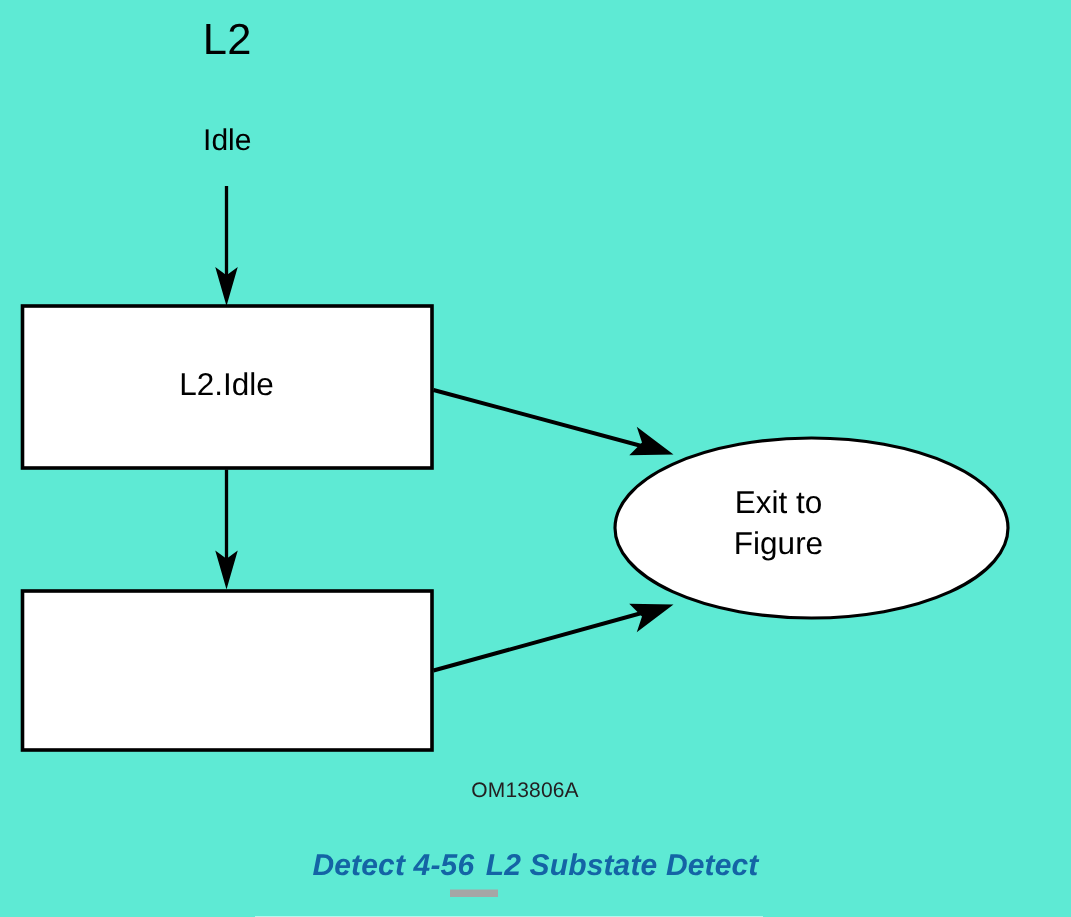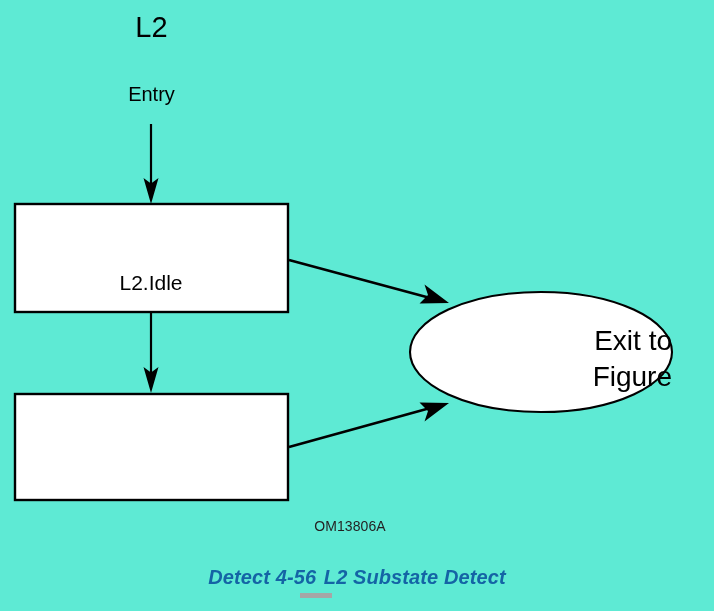--- a/index.html
+++ b/index.html
@@ -66,29 +66,29 @@
     position: absolute;
     left: 14px;
     width: 274px;
     text-align: center;
     font-size: 21px;
     color: #000;
     font-family: "Liberation Sans", sans-serif;
     white-space: pre;
   }
 
-  #state-idle-label { top: 245px; margin-top: 26px; }
+  #state-idle-label { top: 245px; }
   #state-transmitwake-label { top: 434px; }
 
   #exit-node-label {
-    left: 410px;
+    left: 388px;
     top: 323px;
     width: 262px;
-    text-align: right;
-    font-size: 28px;
+    text-align: center;
+    font-size: 21px;
     line-height: 1.28;
   }
 
   
   #figure-code {
     position: absolute;
     left: 0;
     top: 518px;
     width: 700px;
     text-align: center;
@@ -156,21 +156,21 @@
       </g>
 
       <g>
         <line x1="289" y1="447" x2="432" y2="407.5" stroke="#000000" stroke-width="2.6"></line>
         <polygon points="449,403 424.5,421.5 428,411 419.5,402.5" fill="#000000"></polygon>
       </g>
     </svg>
 
     <div class="txt" id="diagram-title">L2</div>
 
-    <div class="txt" id="entry-label">Entry</div>
+    <div class="txt" id="entry-label">Idle</div>
 
     <div class="state-box-label" id="state-idle-label">L2.Idle</div>
 
 
     <div class="txt" id="exit-node-label"><span>Exit to</span><br><span>Figure</span></div>
 
     <div id="figure-code">OM13806A</div>
   </div>
 
   <div id="figure-caption"><span class="cap-prefix">Detect</span> <span class="cap-num">4-56</span> <span class="cap-body">L2 Substate Detect</span></div>

